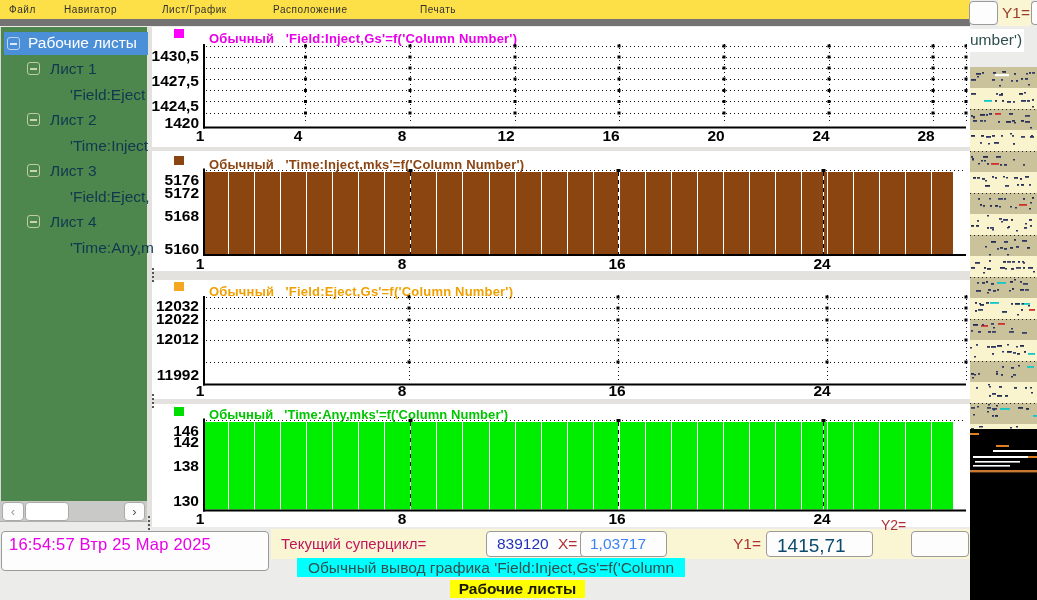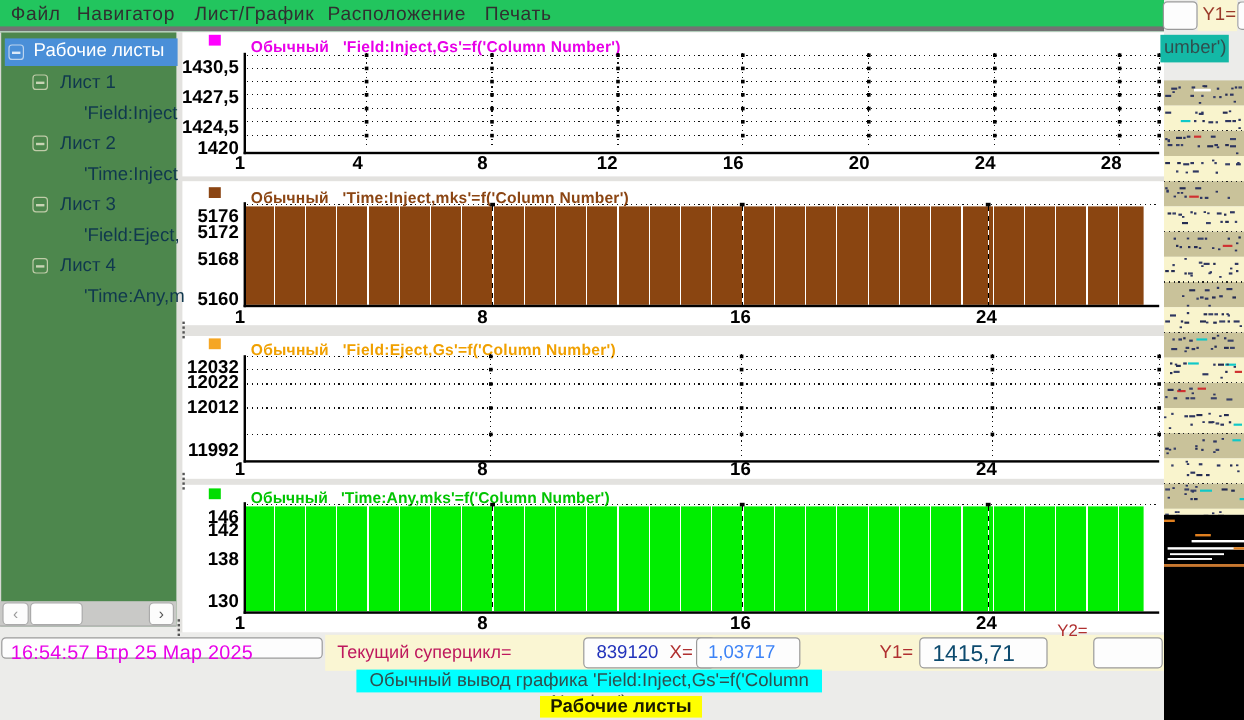--- a/index.html
+++ b/index.html
@@ -565,43 +565,43 @@
     <rect x="970" y="433" width="9" height="2" fill="#E08020"></rect>
     <rect x="996" y="445" width="13" height="2" fill="#E08020"></rect>
     <rect x="993" y="450" width="44" height="2" fill="#FFF"></rect>
     <rect x="973" y="456" width="64" height="2" fill="#FFF"></rect>
     <rect x="1028" y="456" width="9" height="2" fill="#E08020"></rect>
     <rect x="975" y="461" width="45" height="1.6" fill="#FFF"></rect>
     <rect x="973" y="465" width="37" height="1.6" fill="#FFF"></rect>
     <rect x="970" y="470" width="67" height="2.4" fill="#C87830"></rect>
   </svg>
 
-<div class="abs" style="left:0;top:0;width:970px;height:26px;background:#22c55e;border-bottom:4px solid #737373;color:#303030;font-size:16px;letter-spacing:0.55px;">
+<div class="abs" style="left:0;top:0;width:970px;height:26px;background:#fde047;border-bottom:7px solid #737373;color:#303030;font-size:10px;letter-spacing:0.55px;">
   <span class="abs" style="left:9px;top:4px;">Файл</span>
   <span class="abs" style="left:64px;top:4px;">Навигатор</span>
   <span class="abs" style="left:162px;top:4px;">Лист/График</span>
   <span class="abs" style="left:273px;top:4px;">Расположение</span>
-  <span class="abs" style="left:404px;top:4px;">Печать</span>
+  <span class="abs" style="left:420px;top:4px;">Печать</span>
 </div>
 
 <div class="abs" style="left:998px;top:0;width:33px;height:26px;background:#FAF6D3;"></div>
 <span class="abs" style="left:1002px;top:4px;font-size:15.5px;color:#9A3A2A;">Y1=</span>
 <div class="inp" style="left:969px;top:1px;width:29px;height:24px;"></div>
 <div class="inp" style="left:1031px;top:1px;width:12px;height:24px;border-radius:4px 0 0 4px;border-right:none;"></div>
-<div class="abs" style="left:967px;top:29px;width:57px;height:23px;background:#14b8a6;color:#2F4F4F;font-size:15.5px;padding:2px 0 0 3px;">umber')</div>
+<div class="abs" style="left:967px;top:29px;width:57px;height:23px;background:#ffffff;color:#2F4F4F;font-size:15.5px;padding:2px 0 0 3px;">umber')</div>
 
 <div class="abs" style="left:0;top:27px;width:147px;height:495px;background:#4D874D;border-left:1px solid #D8D8D5;">
   <div class="abs" style="left:3px;top:5px;width:144px;height:23px;background:#4A8FD8;"></div>
   <div class="abs" style="left:6px;top:10px;width:13px;height:13px;border:1.5px solid #BBD4EE;border-radius:3px;"></div>
   <div class="abs" style="left:9px;top:15.5px;width:7px;height:2px;background:#DCE9F8;"></div>
   <span class="abs" style="left:27px;top:7px;color:#FFFFFF;font-size:15.5px;">Рабочие листы</span>
 </div>
 <div class="abs" style="left:0;top:27px;width:147px;height:495px;color:#10384E;font-size:15.5px;">
   <span class="abs" style="left:50px;top:33px;">Лист 1</span>
-  <span class="abs" style="left:70px;top:59px;">'Field:Inject</span>
+  <span class="abs" style="left:70px;top:59px;">'Field:Eject</span>
   <span class="abs" style="left:50px;top:84px;">Лист 2</span>
   <span class="abs" style="left:70px;top:110px;">'Time:Inject</span>
   <span class="abs" style="left:50px;top:135px;">Лист 3</span>
   <span class="abs" style="left:70px;top:161px;">'Field:Eject,</span>
   <span class="abs" style="left:50px;top:186px;">Лист 4</span>
   <span class="abs" style="left:70px;top:212px;">'Time:Any,m</span>
 </div>
 <div class="abs" style="left:27px;top:62px;width:13px;height:13px;border:1.5px solid #BFCBA8;border-radius:3px;"></div>
 <div class="abs" style="left:30px;top:67.5px;width:7px;height:2px;background:#C8D4B4;"></div>
 <div class="abs" style="left:27px;top:113px;width:13px;height:13px;border:1.5px solid #BFCBA8;border-radius:3px;"></div>
@@ -610,21 +610,21 @@
 <div class="abs" style="left:30px;top:169.5px;width:7px;height:2px;background:#C8D4B4;"></div>
 <div class="abs" style="left:27px;top:215px;width:13px;height:13px;border:1.5px solid #BFCBA8;border-radius:3px;"></div>
 <div class="abs" style="left:30px;top:220.5px;width:7px;height:2px;background:#C8D4B4;"></div>
 <div class="abs" style="left:0;top:501px;width:147px;height:21px;background:#C9C9C7;border-bottom:1px solid #B0B0B0;">
   <div class="abs" style="left:2px;top:1px;width:22px;height:19px;background:#FCFCFC;border:1px solid #AAA;border-radius:4px;color:#999;font-size:13px;text-align:center;line-height:17px;">‹</div>
   <div class="abs" style="left:25px;top:1px;width:44px;height:19px;background:#FFF;border:1px solid #AAA;border-radius:4px;"></div>
   <div class="abs" style="left:124px;top:1px;width:21px;height:19px;background:#FCFCFC;border:1px solid #AAA;border-radius:4px;color:#555;font-size:13px;text-align:center;line-height:17px;">›</div>
 </div>
 
 <div class="abs" style="left:271px;top:529px;width:699px;height:30px;background:#FAF6D3;"></div>
-<div class="inp" style="left:1px;top:531px;width:268px;height:18px;color:#E800E8;font-size:16.5px;letter-spacing:0.2px;padding:3px 0 0 7px;">16:54:57 Втр 25 Мар 2025</div>
+<div class="inp" style="left:1px;top:531px;width:268px;height:40px;color:#E800E8;font-size:16.5px;letter-spacing:0.2px;padding:3px 0 0 7px;">16:54:57 Втр 25 Мар 2025</div>
 <span class="abs" style="left:281px;top:535px;color:#be185d;font-size:15px;">Текущий суперцикл=</span>
 <div class="inp" style="left:442px;top:531px;width:110px;height:26px;color:#2233BB;font-size:15.5px;padding:3px 0 0 10px;margin-left:44px;">839120</div>
 <span class="abs" style="left:558px;top:535px;color:#B03030;font-size:15.5px;">X=</span>
 <div class="inp" style="left:580px;top:531px;width:87px;height:26px;color:#3b82f6;font-size:15.5px;padding:3px 0 0 9px;">1,03717</div>
 <span class="abs" style="left:733px;top:535px;color:#B03030;font-size:15.5px;">Y1=</span>
 <div class="inp" style="left:766px;top:531px;width:107px;height:26px;color:#0c4a6e;font-size:19px;padding:3px 0 0 10px;">1415,71</div>
 <span class="abs" style="left:881px;top:517px;color:#B03030;font-size:14px;">Y2=</span>
 <div class="inp" style="left:911px;top:531px;width:58px;height:26px;"></div>
 
 <div class="abs" style="left:297px;top:558px;width:388px;height:19px;background:#00FFFF;color:#2F4F4F;font-size:15.5px;text-align:center;padding-top:1px;">Обычный вывод графика 'Field:Inject,Gs'=f('Column Number')</div>

